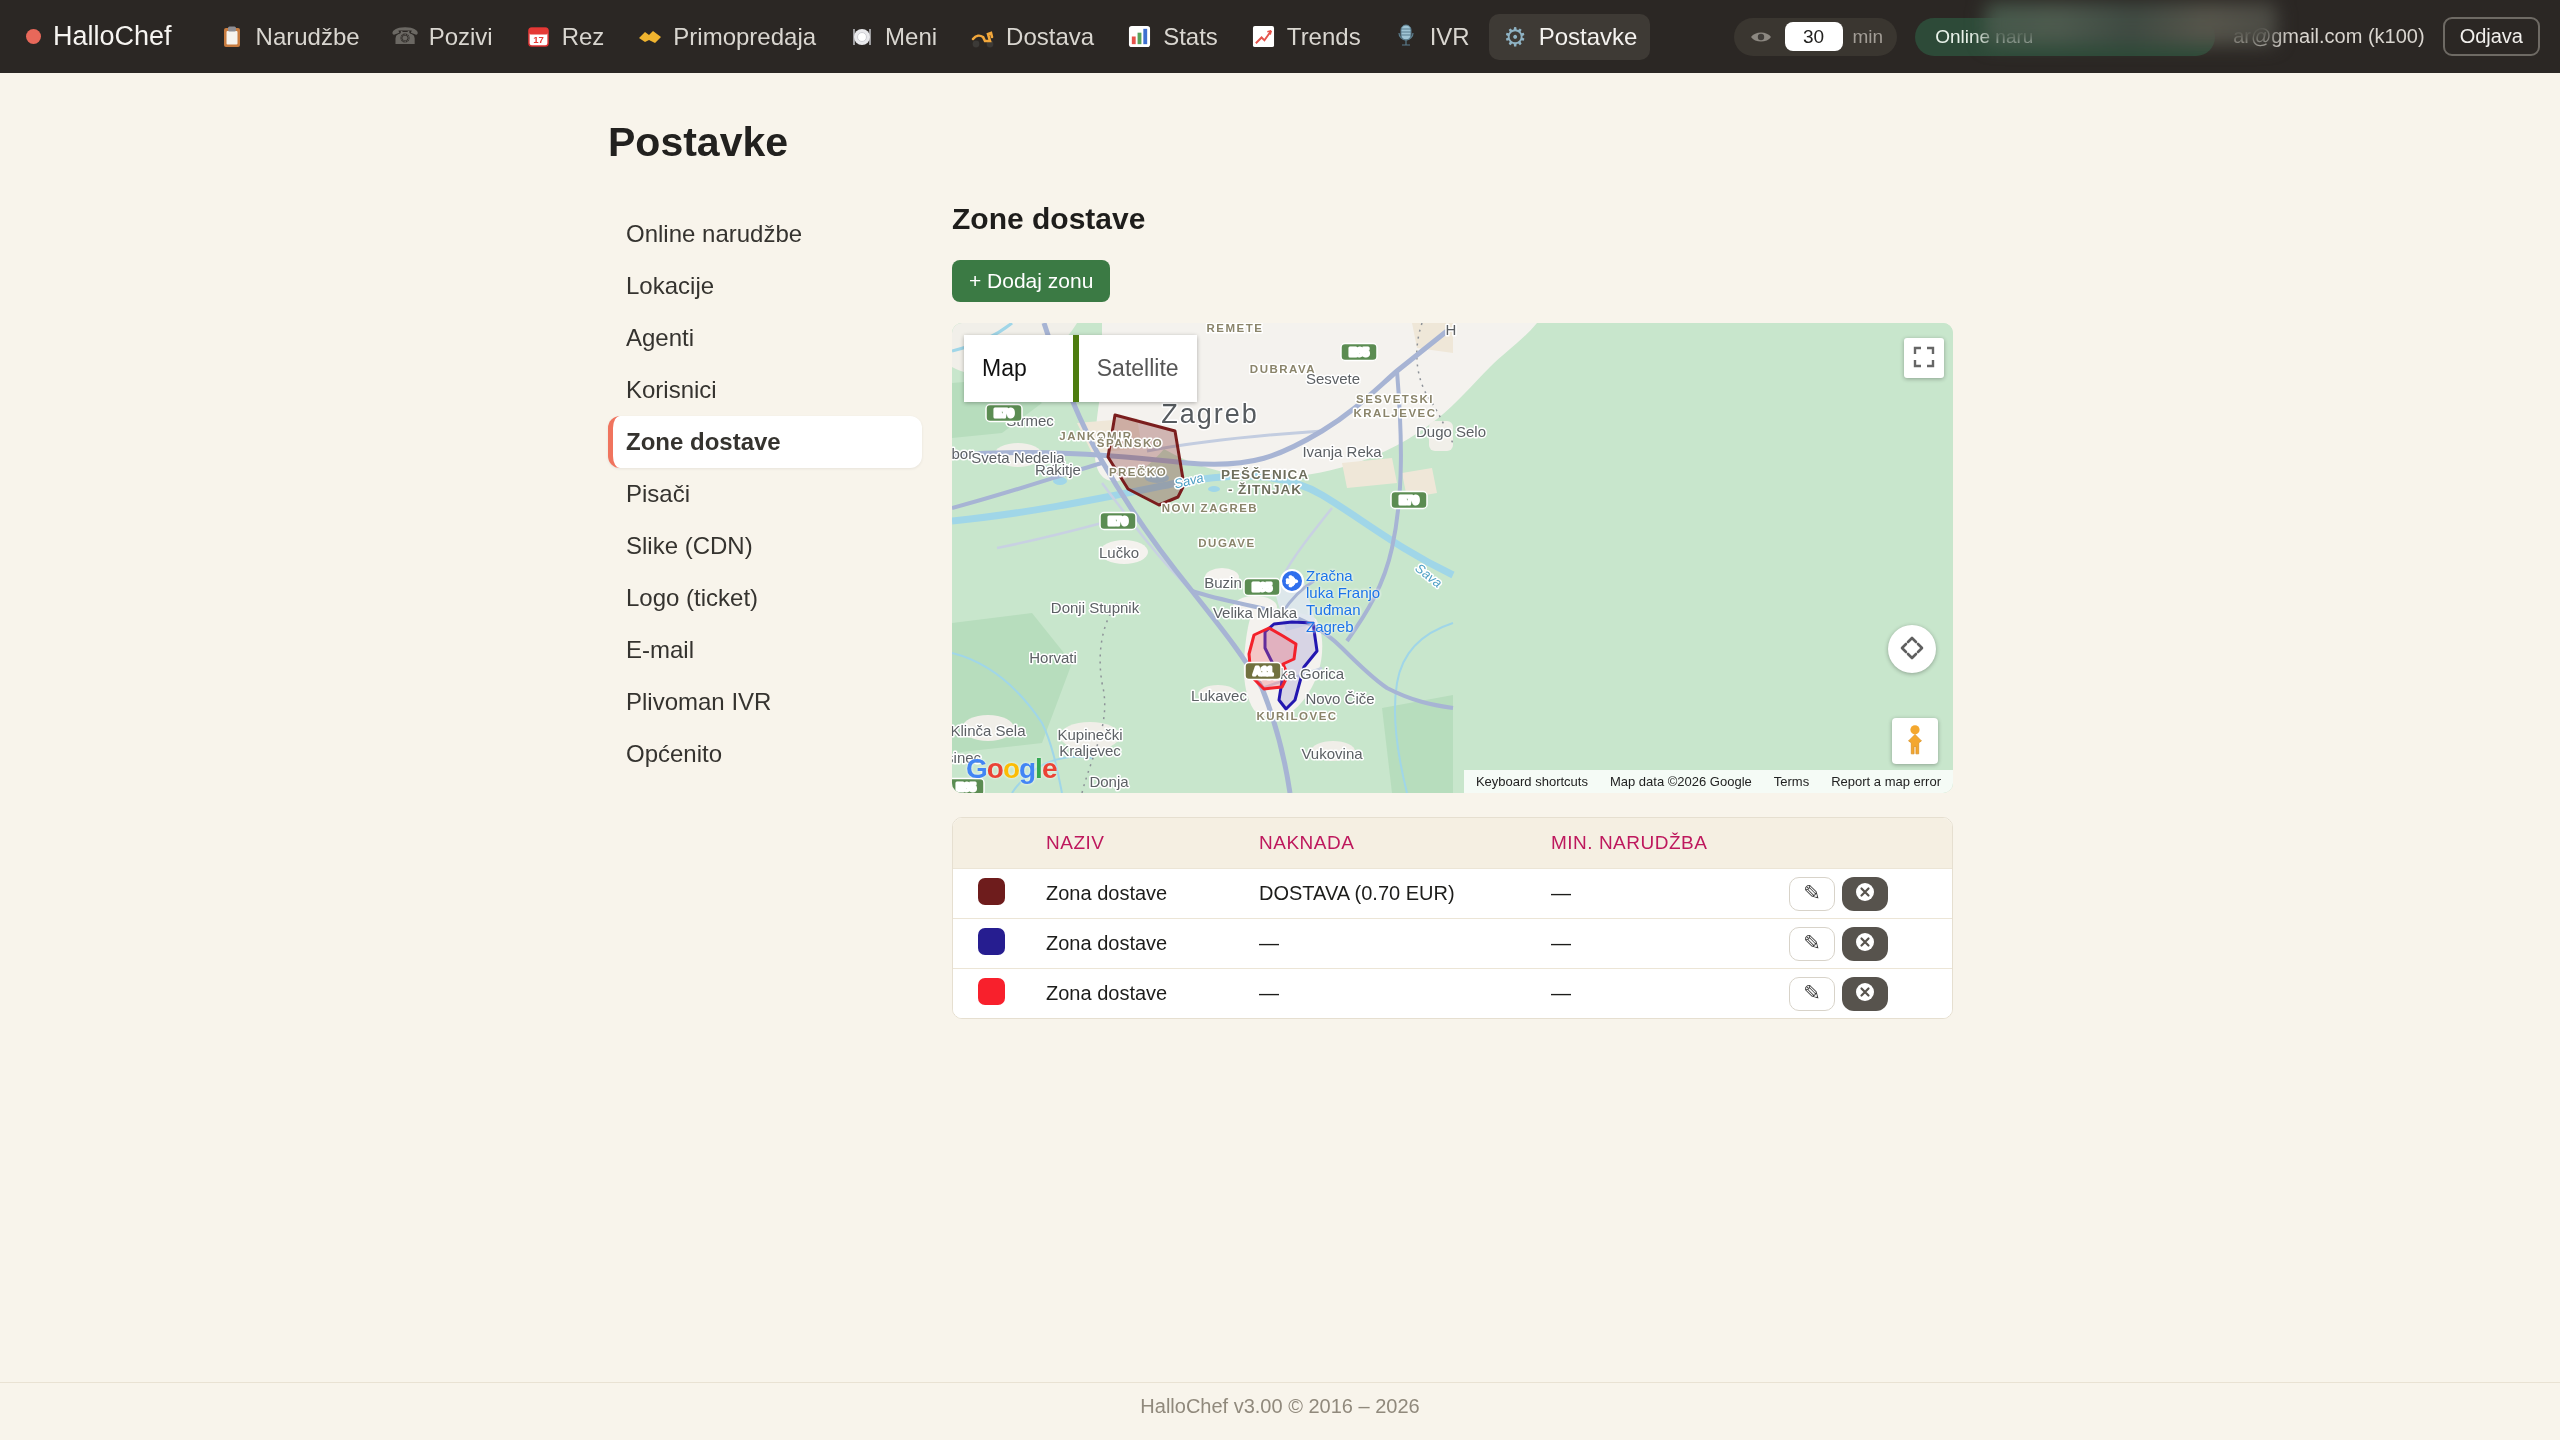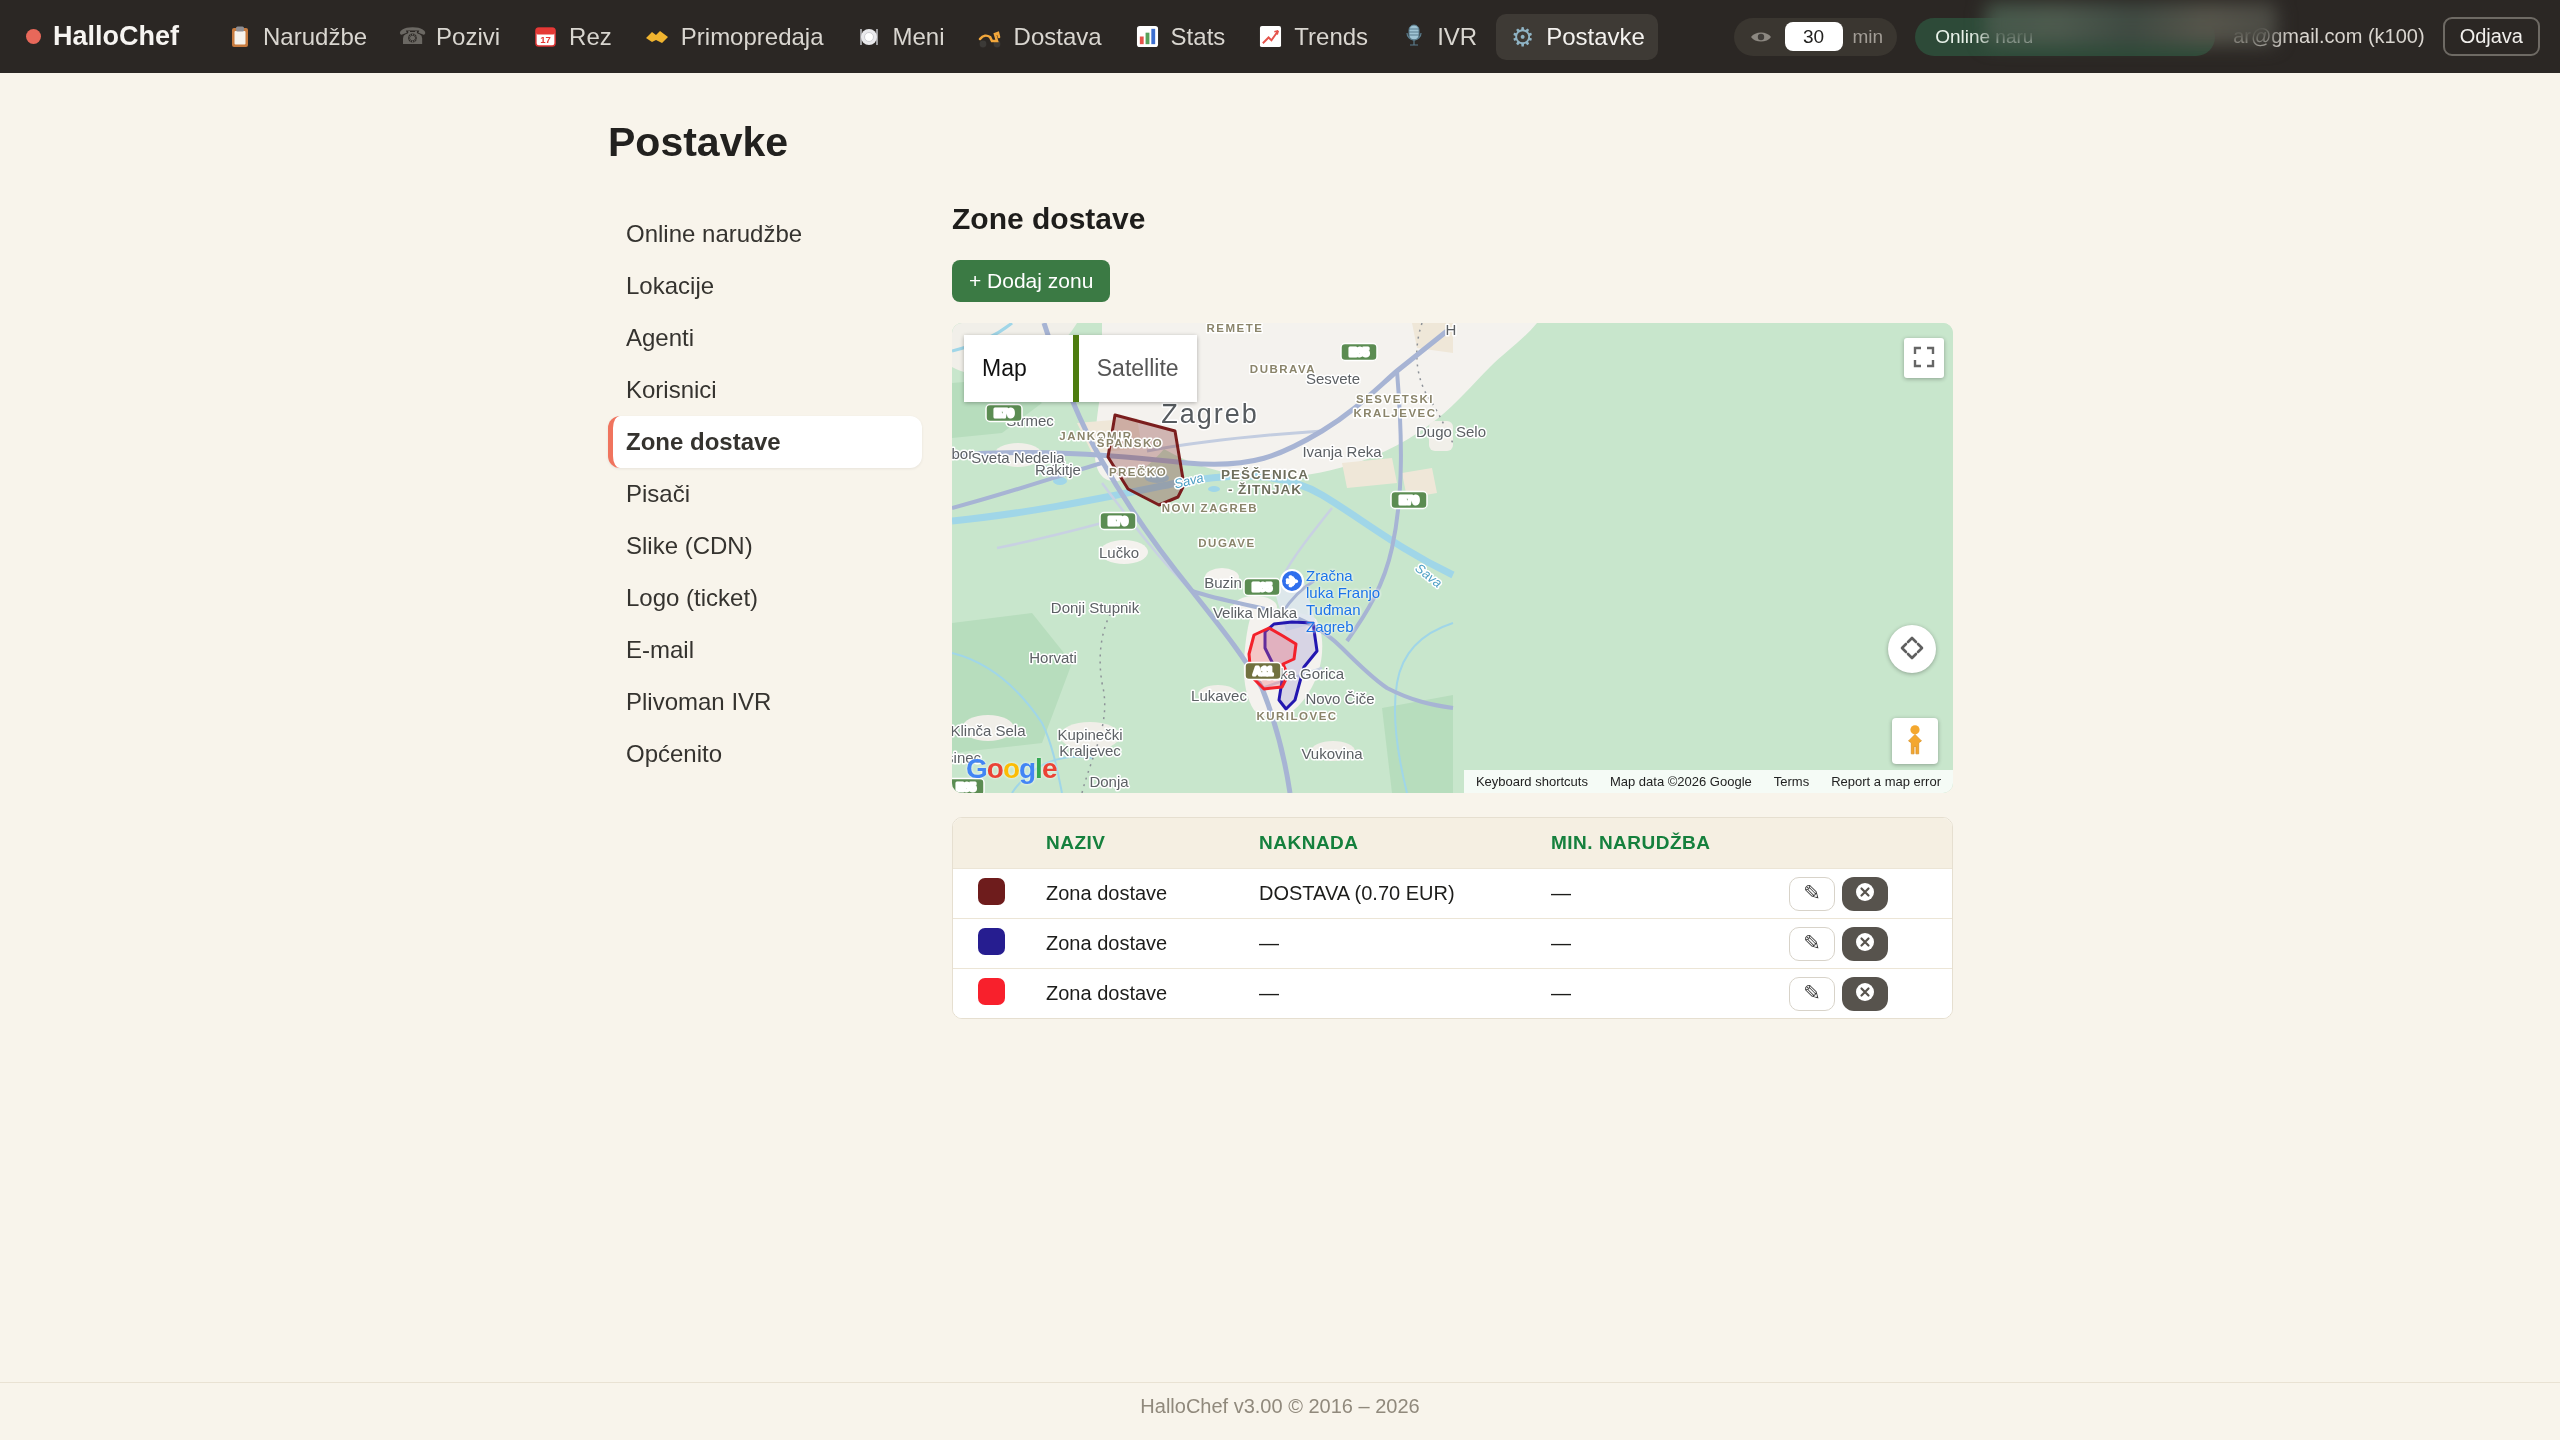--- a/index.html
+++ b/index.html
@@ -3,21 +3,21 @@
 <meta charset="utf-8">
 <style>
   * { margin:0; padding:0; box-sizing:border-box; }
   html,body { width:2560px; height:1440px; overflow:hidden; }
   body { font-family:"Liberation Sans", sans-serif; background:#f8f4eb; color:#22211f; }
 
   
   .navbar { position:relative; height:73px; background:#2b2724; display:flex; align-items:center; padding:0 20px 0 26px; }
   .brand { display:flex; align-items:center; gap:12px; margin-right:34px; }
   .brand-dot { width:15px; height:15px; border-radius:50%; background:#e8685a; }
-  .brand-name { color:#f6f4f1; font-size:27px; font-weight:bold; }
+  .brand-name { color:#f6f4f1; font-size:27px; font-weight:normal; }
   .nav-items { display:flex; align-items:center; gap:6px;justify-content:center; }
   .nav-item { display:flex; align-items:center; gap:10px; padding:9px 13px; border-radius:10px; color:#d9d6d0; font-size:24px; cursor:pointer; white-space:nowrap; }
   .nav-item.active { background:#3e3a35; color:#f4f2ef; }
   .nav-ico { display:inline-flex; align-items:center; justify-content:center; width:27px; height:27px; }
   .nav-right { margin-left:auto; display:flex; align-items:center; gap:18px; }
   .timer-pill { display:flex; align-items:center; gap:10px; background:#3a3630; border-radius:19px; height:38px; padding:0 14px; }
   .timer-input { width:58px; height:29px; border:none; border-radius:8px; background:#fff; color:#22211f; font-size:19px; text-align:center; font-family:"Liberation Sans",sans-serif; }
   .timer-unit { color:#a29d96; font-size:19px; }
   .online-pill { position:relative; width:300px; height:38px; background:#2d4a38; border-radius:19px; display:flex; align-items:center; padding:0 20px; color:#e9f2ea; font-size:19px; overflow:hidden; white-space:nowrap; }
   .blur-patch { position:absolute; left:1985px; top:3px; width:292px; height:42px; border-radius:8px;
@@ -55,21 +55,21 @@
   .fullscreen-btn { position:absolute; top:15px; right:9px; width:40px; height:40px; background:#fff; border:none; border-radius:3px; box-shadow:0 1px 4px rgba(0,0,0,0.3); display:flex; align-items:center; justify-content:center; cursor:pointer; }
   .pan-ctl { position:absolute; top:302px; right:17px; width:48px; height:48px; background:#fff; border:none; border-radius:50%; box-shadow:0 1px 4px rgba(0,0,0,0.3); display:flex; align-items:center; justify-content:center; cursor:pointer; }
   .pegman-ctl { position:absolute; top:395px; right:15px; width:46px; height:46px; background:#fff; border:none; border-radius:4px; box-shadow:0 1px 4px rgba(0,0,0,0.3); display:flex; align-items:center; justify-content:center; cursor:grab; }
   .airport-label { position:absolute; left:354px; top:244px; color:#1a73e8; font-size:15px; line-height:17px; text-shadow:0 0 3px #fff,0 0 3px #fff; }
   .google-logo { position:absolute; left:14px; bottom:8px; font-size:28px; font-weight:bold; letter-spacing:-1px; text-shadow:0 0 3px #fff; }
   .map-attr { position:absolute; right:0; bottom:0; height:23px; display:flex; align-items:center; gap:22px; padding:0 12px; background:rgba(255,255,255,0.82); font-size:13px; color:#222;text-align:center; }
   .attr-item { white-space:nowrap; }
 
   
   .zone-table { margin-top:24px; border:1px solid #e6dfd0; border-radius:10px; overflow:hidden; background:#fff; }
-  .thead { display:grid; grid-template-columns:68px 213px 292px 1fr 190px; align-items:center; height:50px; background:#f5efe2; color:#15803d; font-size:19px; font-weight:bold; letter-spacing:0.5px; padding-left:25px; }
+  .thead { display:grid; grid-template-columns:68px 213px 292px 1fr 190px; align-items:center; height:50px; background:#f5efe2; color:#be185d; font-size:19px; font-weight:normal; letter-spacing:0.5px; padding-left:25px; }
   .trow { display:grid; grid-template-columns:68px 213px 292px 1fr 190px; align-items:center; height:50px; background:#fff; border-top:1px solid #ece5d6; padding-left:25px; font-size:20px; color:#1d1d1b; }
   .swatch { width:27px; height:27px; border-radius:7px; display:inline-block; }
   .tactions { display:flex; align-items:center; gap:7px; justify-content:flex-end; padding-right:64px; }
   .edit-btn { width:46px; height:34px; background:#fff; border:1px solid #d8d3c9; border-radius:10px; display:flex; align-items:center; justify-content:center; cursor:pointer; }
   .pencil { font-size:21px; color:#3a3a3a; transform:translateY(-1px); }
   .del-btn { width:46px; height:34px; background:#57534d; border:none; border-radius:12px; display:flex; align-items:center; justify-content:center; cursor:pointer; }
 
   
   .footer { height:48px; border-top:1px solid #e9e2d3; display:flex; align-items:center; justify-content:center; color:#90897c; font-size:20px; }
 </style>

